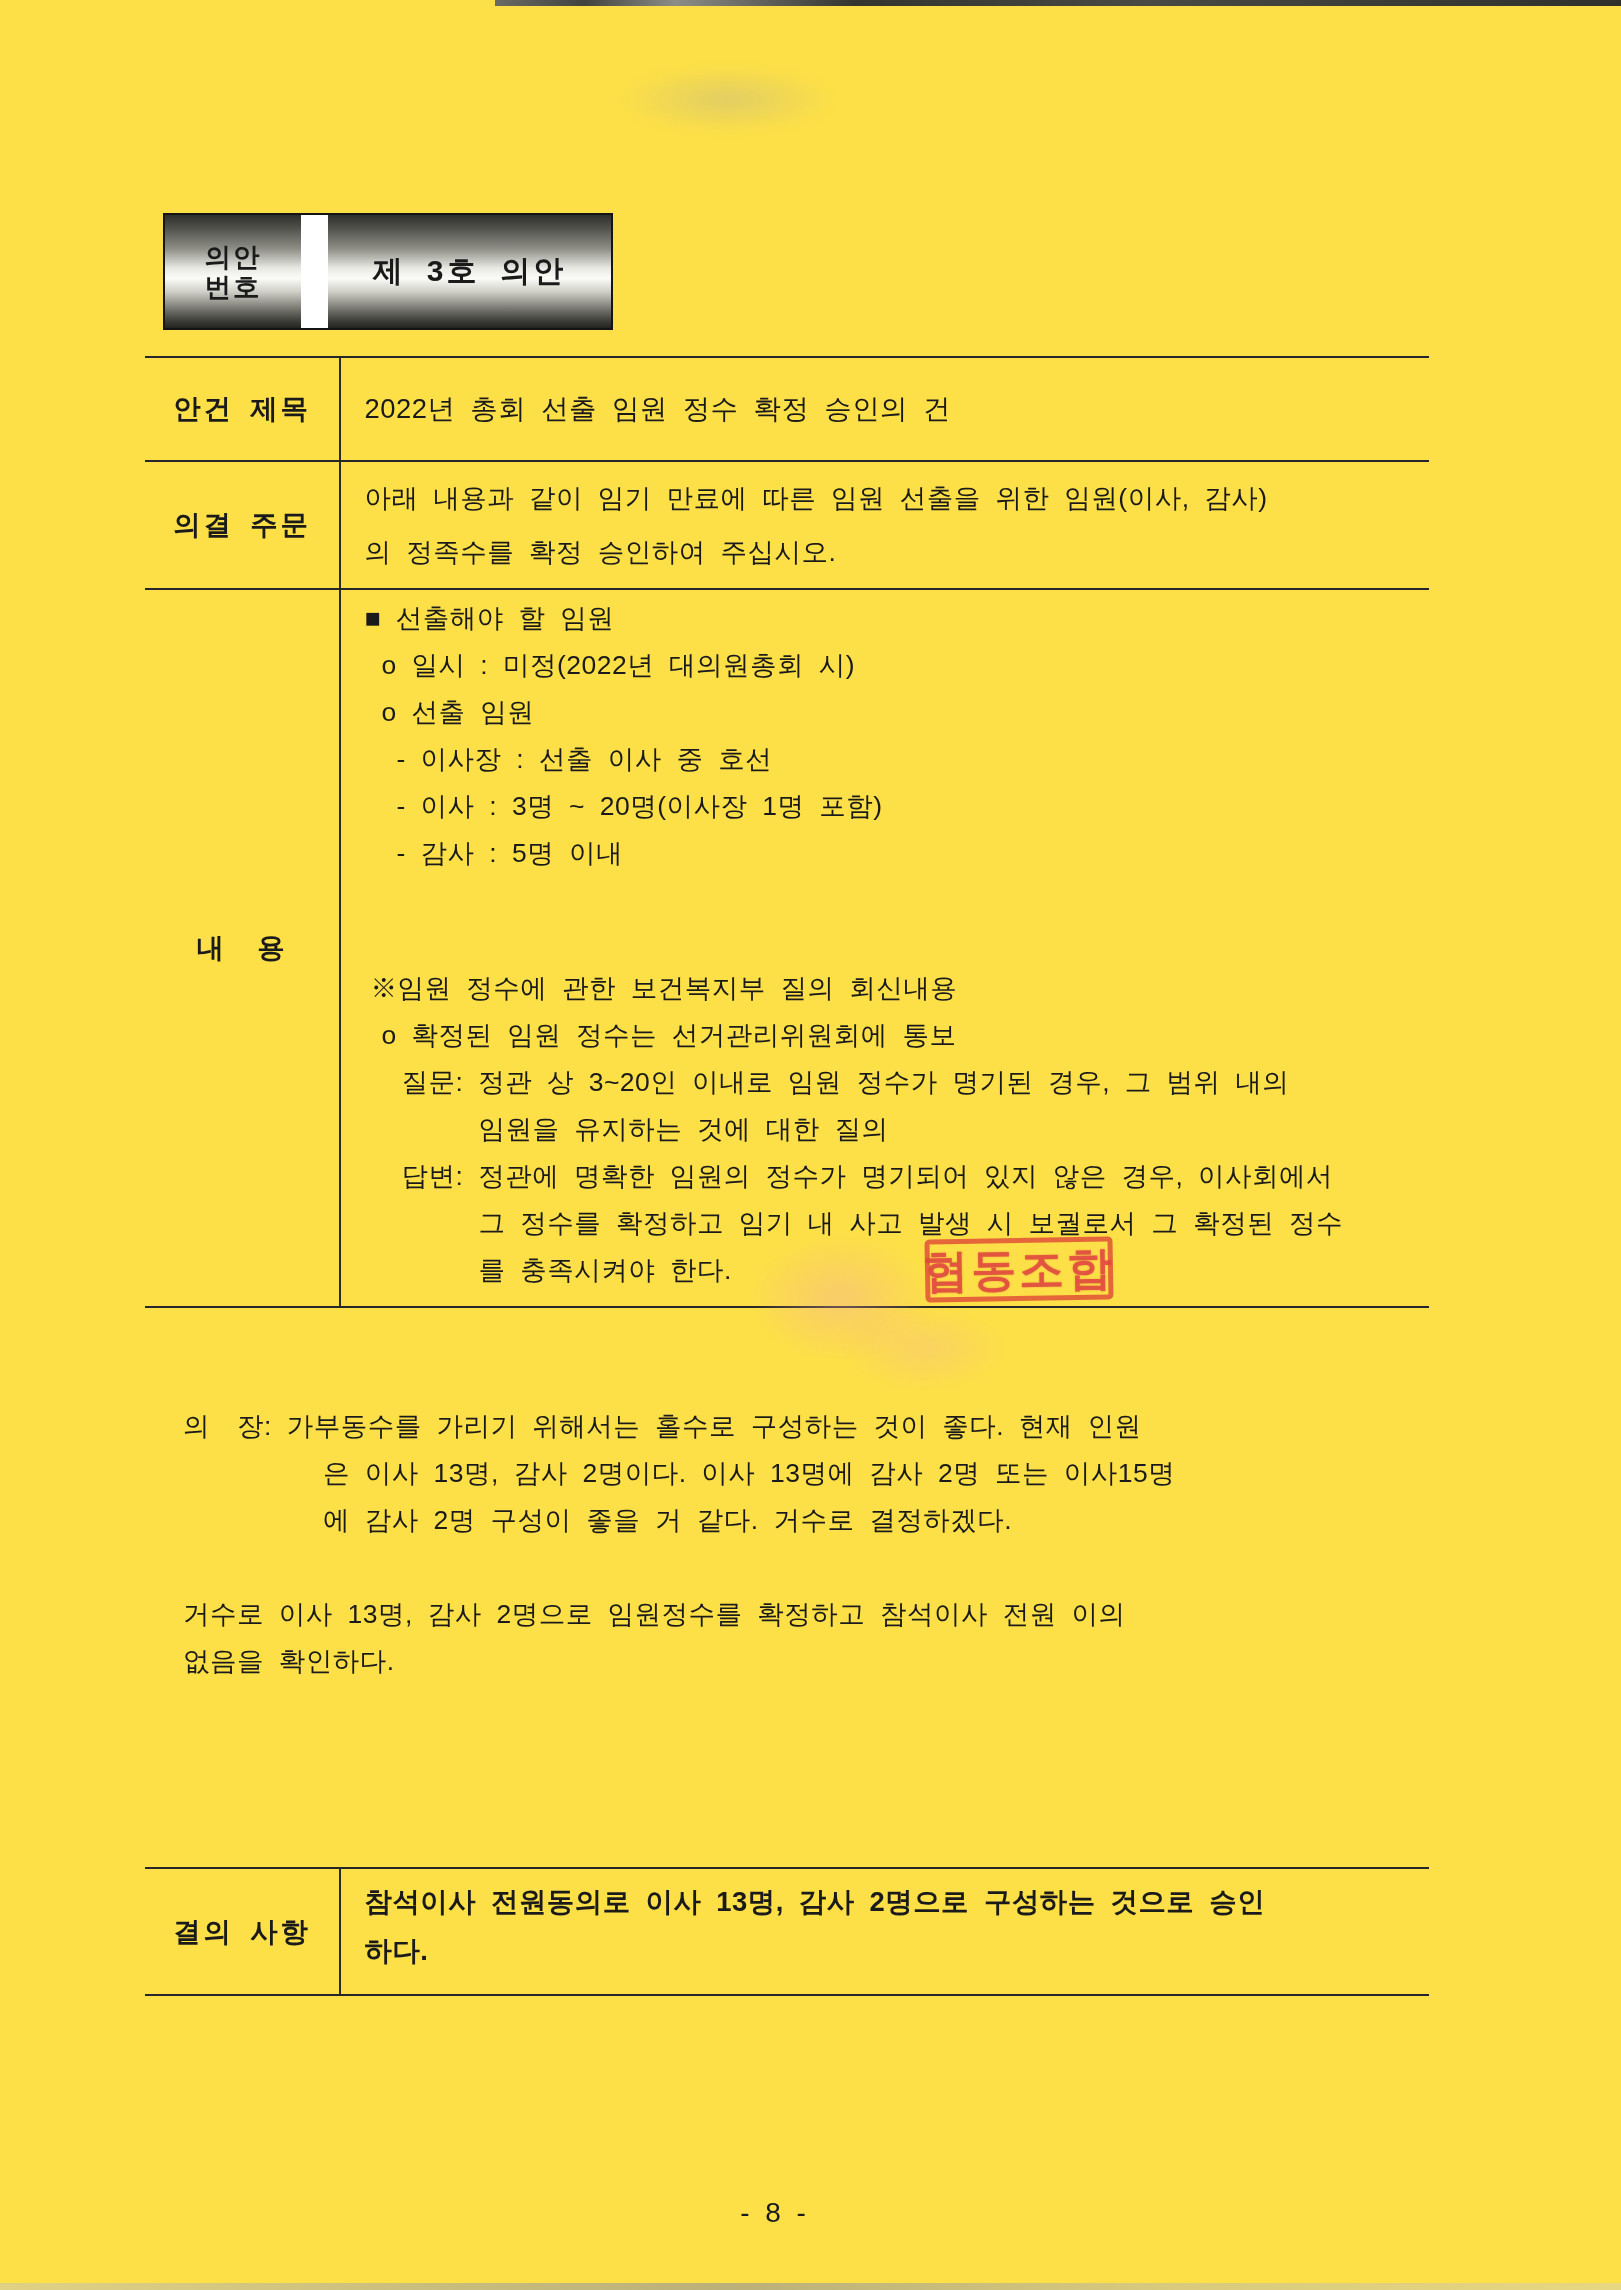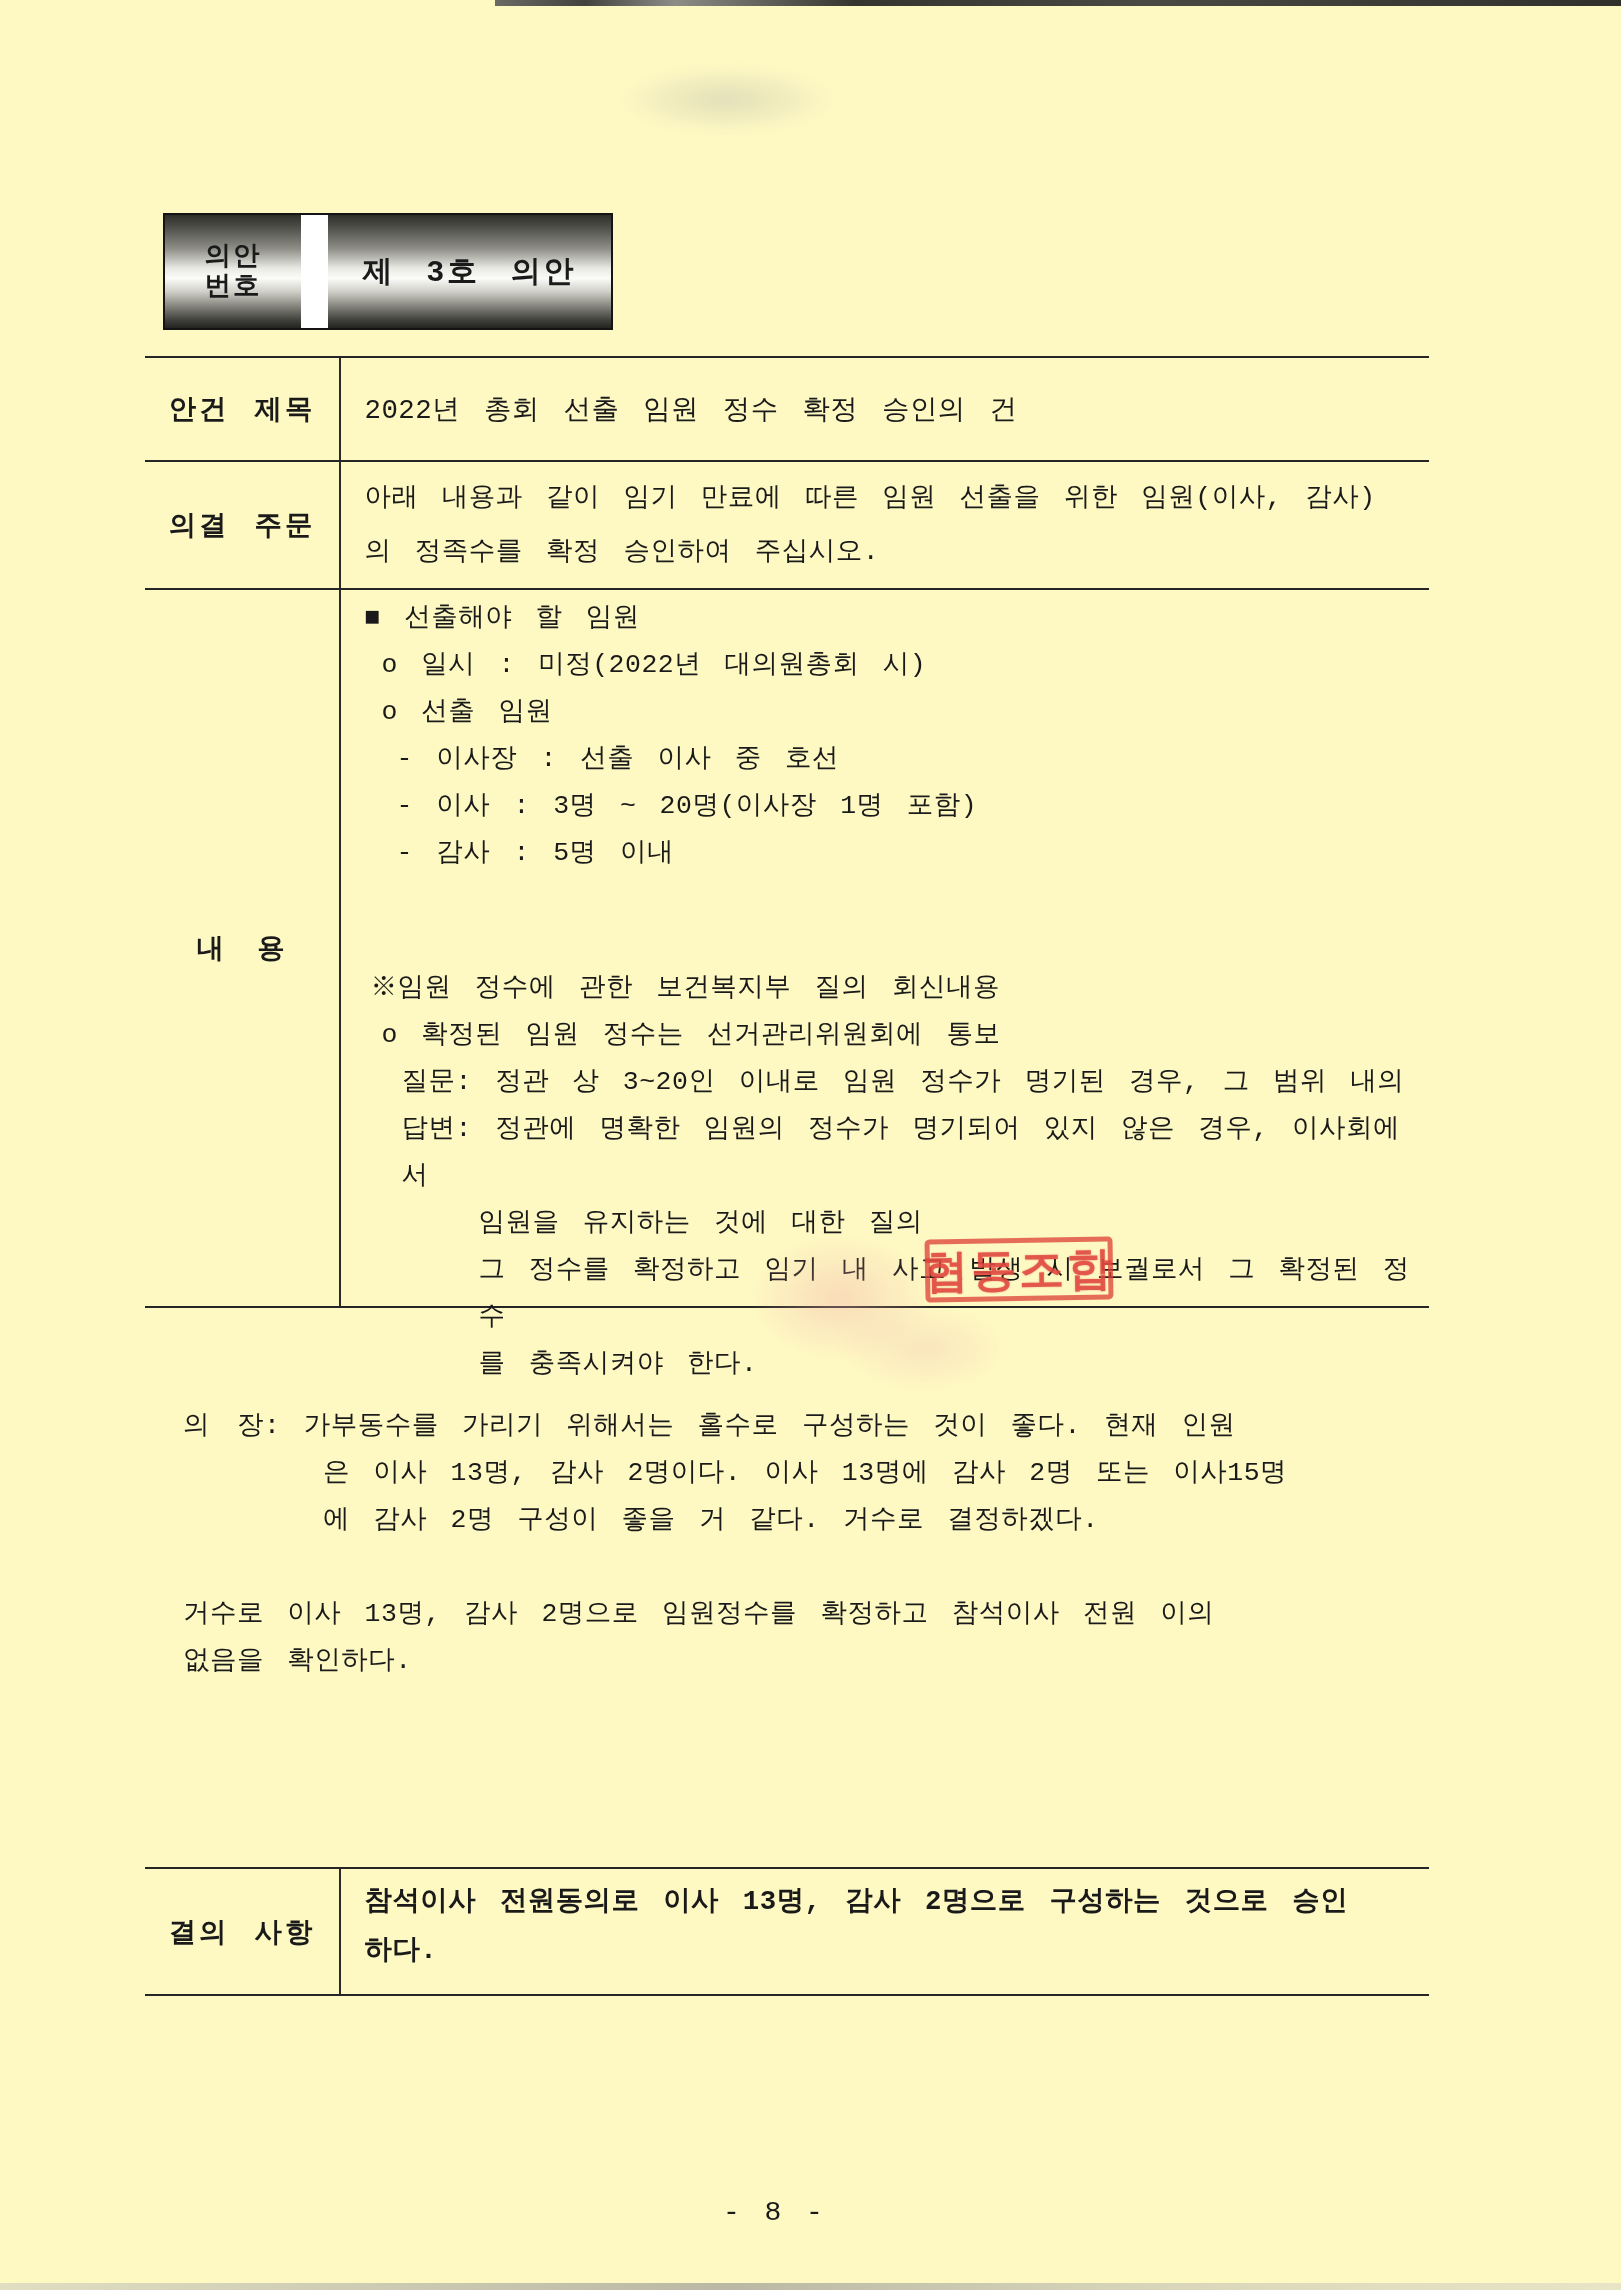--- a/index.html
+++ b/index.html
@@ -1,19 +1,19 @@
 <!DOCTYPE html>
 <html><head>
 <meta charset="utf-8">
 <style>
   html,body { margin:0; padding:0; background:#e9e9e9; }
   .page {
     position:relative; width:1621px; height:2291px; margin:0 auto;
-    background:#fef9c3; overflow:hidden;
-    font-family:Liberation Mono, monospace;
+    background:#fde047; overflow:hidden;
+    font-family:Liberation Sans, sans-serif;
     color:#1a1a1a;
   }
   
   .scan-top { position:absolute; left:495px; top:0; width:1126px; height:5.9px;
     background:linear-gradient(90deg,#6b6b66,#42423e 8%,#8d8d88 16%,#35352f 32%,#4a4a44 58%,#30302c 100%); }
   .scan-bottom { position:absolute; left:0; top:2283px; width:1621px; height:7.8px;
     background:linear-gradient(90deg,rgba(195,195,192,.5),rgba(150,150,148,.65) 45%,rgba(180,180,178,.5) 72%,rgba(205,205,202,.45)); }
   .smudge { position:absolute; left:616px; top:65px; width:221px; height:69px;
     background:radial-gradient(ellipse at center,rgba(168,168,165,.32),rgba(168,168,165,0) 70%);
     filter:blur(4.9px); }
@@ -103,22 +103,22 @@
       <div class="td td-content">
         <div class="t">■ 선출해야 할 임원</div>
         <div class="t ind-o">o 일시 : 미정(2022년 대의원총회 시)</div>
         <div class="t ind-o">o 선출 임원</div>
         <div class="t ind-dash">- 이사장 : 선출 이사 중 호선</div>
         <div class="t ind-dash">- 이사 : 3명 ~ 20명(이사장 1명 포함)</div>
         <div class="t ind-dash">- 감사 : 5명 이내</div>
         <div class="t ind-ref sec-b">※임원 정수에 관한 보건복지부 질의 회신내용</div>
         <div class="t ind-o">o 확정된 임원 정수는 선거관리위원회에 통보</div>
         <div class="t ind-q">질문: 정관 상 3~20인 이내로 임원 정수가 명기된 경우, 그 범위 내의</div>
+        <div class="t ind-cont">임원을 유지하는 것에 대한 질의</div>
         <div class="t ind-q">답변: 정관에 명확한 임원의 정수가 명기되어 있지 않은 경우, 이사회에서</div>
-        <div class="t ind-cont">임원을 유지하는 것에 대한 질의</div>
         <div class="t ind-cont">그 정수를 확정하고 임기 내 사고 발생 시 보궐로서 그 확정된 정수</div>
         <div class="t ind-cont">를 충족시켜야 한다.</div>
       </div>
     </div>
 
     <div class="tr tr-disc">
       <div class="td td-disc">
         <div class="t">의 장: 가부동수를 가리기 위해서는 홀수로 구성하는 것이 좋다. 현재 인원</div>
         <div class="t ind-cont2">은 이사 13명, 감사 2명이다. 이사 13명에 감사 2명 또는 이사15명</div>
         <div class="t ind-cont2">에 감사 2명 구성이 좋을 거 같다. 거수로 결정하겠다.</div>

